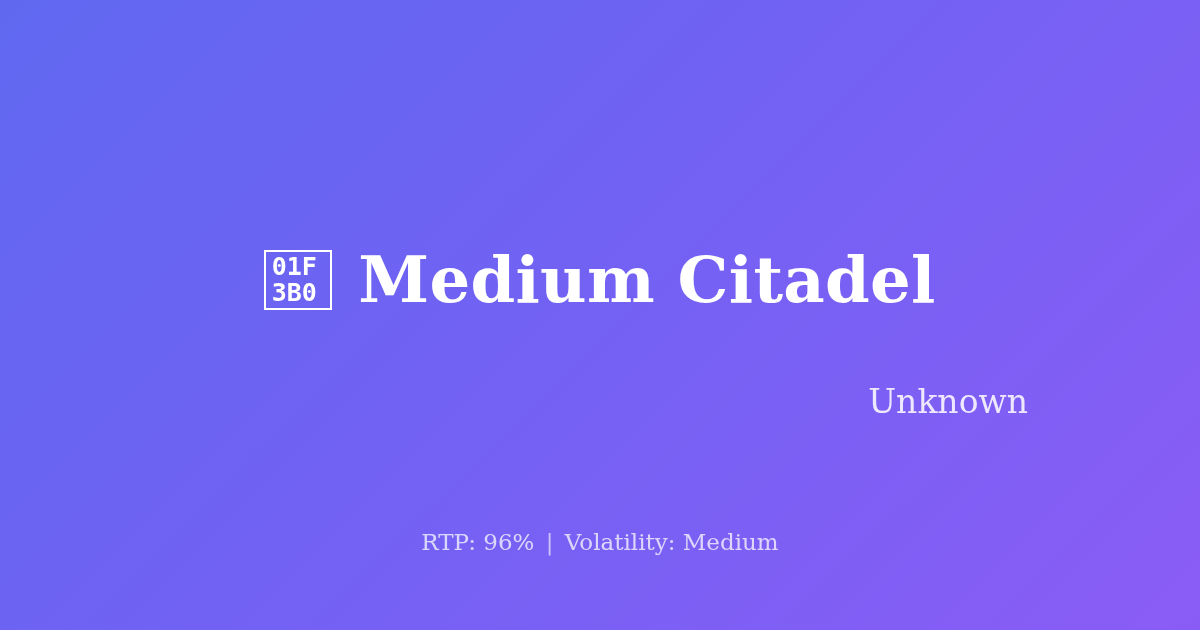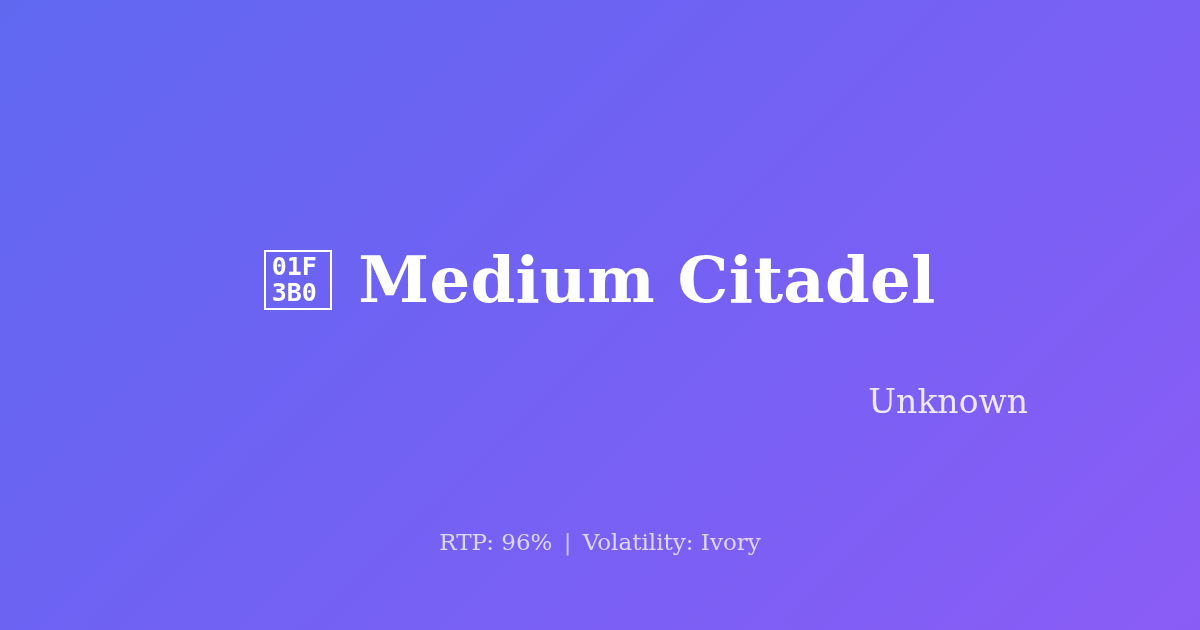--- a/index.html
+++ b/index.html
@@ -127,16 +127,16 @@
 
   </div>
 
   <div class="provider">Unknown</div>
 
   <div class="meta">
     <span>RTP:</span>
     <span>96%</span>
     <span class="sep">|</span>
     <span>Volatility:</span>
-    <span>Ivory</span>
+    <span>Medium</span>
   </div>
 
 </div>
 
 </body></html>

